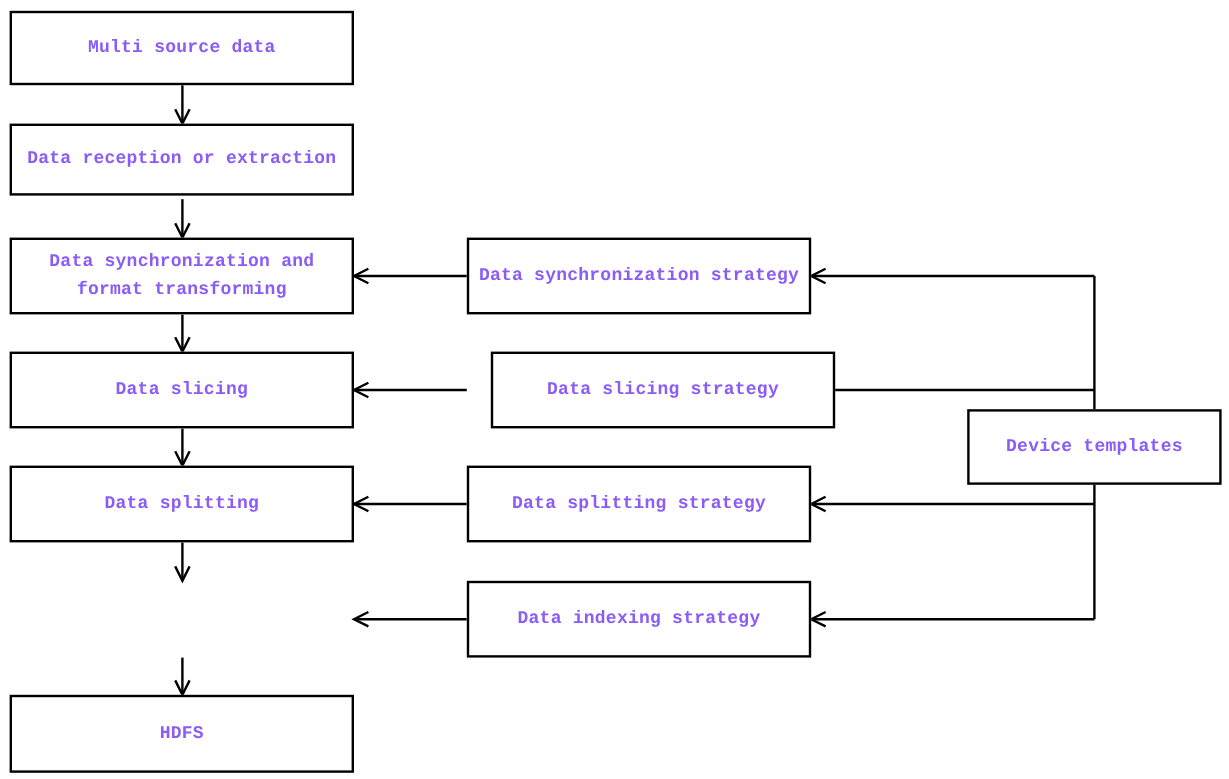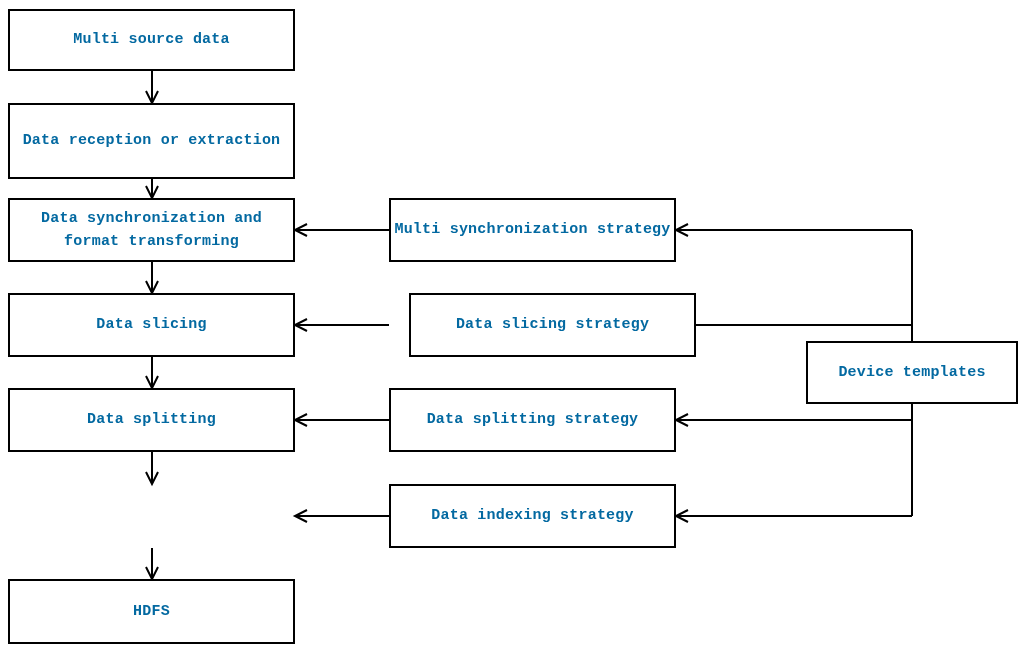--- a/index.html
+++ b/index.html
@@ -28,28 +28,28 @@
     background: #ffffff;
     border: 2px solid #000000;
     display: flex;
     align-items: center;
     justify-content: center;
     text-align: center;
   }
   .node .label {
     font-size: 15px;
     font-weight: bold;
-    color: #0369a1;
+    color: #8b5cf6;
     line-height: 1.55;
     white-space: pre-line;
     letter-spacing: 0.2px;
   }
   
   .n-multi     { left: 8px;   top: 9px;   width: 287px; height: 62px; }
-  .n-reception { left: 8px;   top: 103px; width: 287px; height: 76px; }
+  .n-reception { left: 8px;   top: 103px; width: 287px; height: 60px; }
   .n-sync      { left: 8px;   top: 198px; width: 287px; height: 64px; }
   .n-slicing   { left: 8px;   top: 293px; width: 287px; height: 64px; text-align: center; }
   .n-splitting { left: 8px;   top: 388px; width: 287px; height: 64px; }
   .n-indexing  { left: 8px;   top: 484px; width: 287px; height: 64px; }
   .n-hdfs      { left: 8px;   top: 579px; width: 287px; height: 65px; }
   
   .n-sync-strat      { left: 389px; top: 198px; width: 287px; height: 64px; }
   .n-slicing-strat   { left: 389px; top: 293px; width: 287px; height: 64px; margin-left: 20px; }
   .n-splitting-strat { left: 389px; top: 388px; width: 287px; height: 64px; }
   .n-indexing-strat  { left: 389px; top: 484px; width: 287px; height: 64px; }
@@ -101,21 +101,21 @@
     <span class="label">Data slicing</span>
   </div>
   <div class="node n-splitting">
     <span class="label">Data splitting</span>
   </div>
   <div class="node n-hdfs">
     <span class="label">HDFS</span>
   </div>
 
   <div class="node n-sync-strat">
-    <span class="label">Multi synchronization strategy</span>
+    <span class="label">Data synchronization strategy</span>
   </div>
   <div class="node n-slicing-strat">
     <span class="label">Data slicing strategy</span>
   </div>
   <div class="node n-splitting-strat">
     <span class="label">Data splitting strategy</span>
   </div>
   <div class="node n-device">
     <span class="label">Device templates</span>
   </div>

